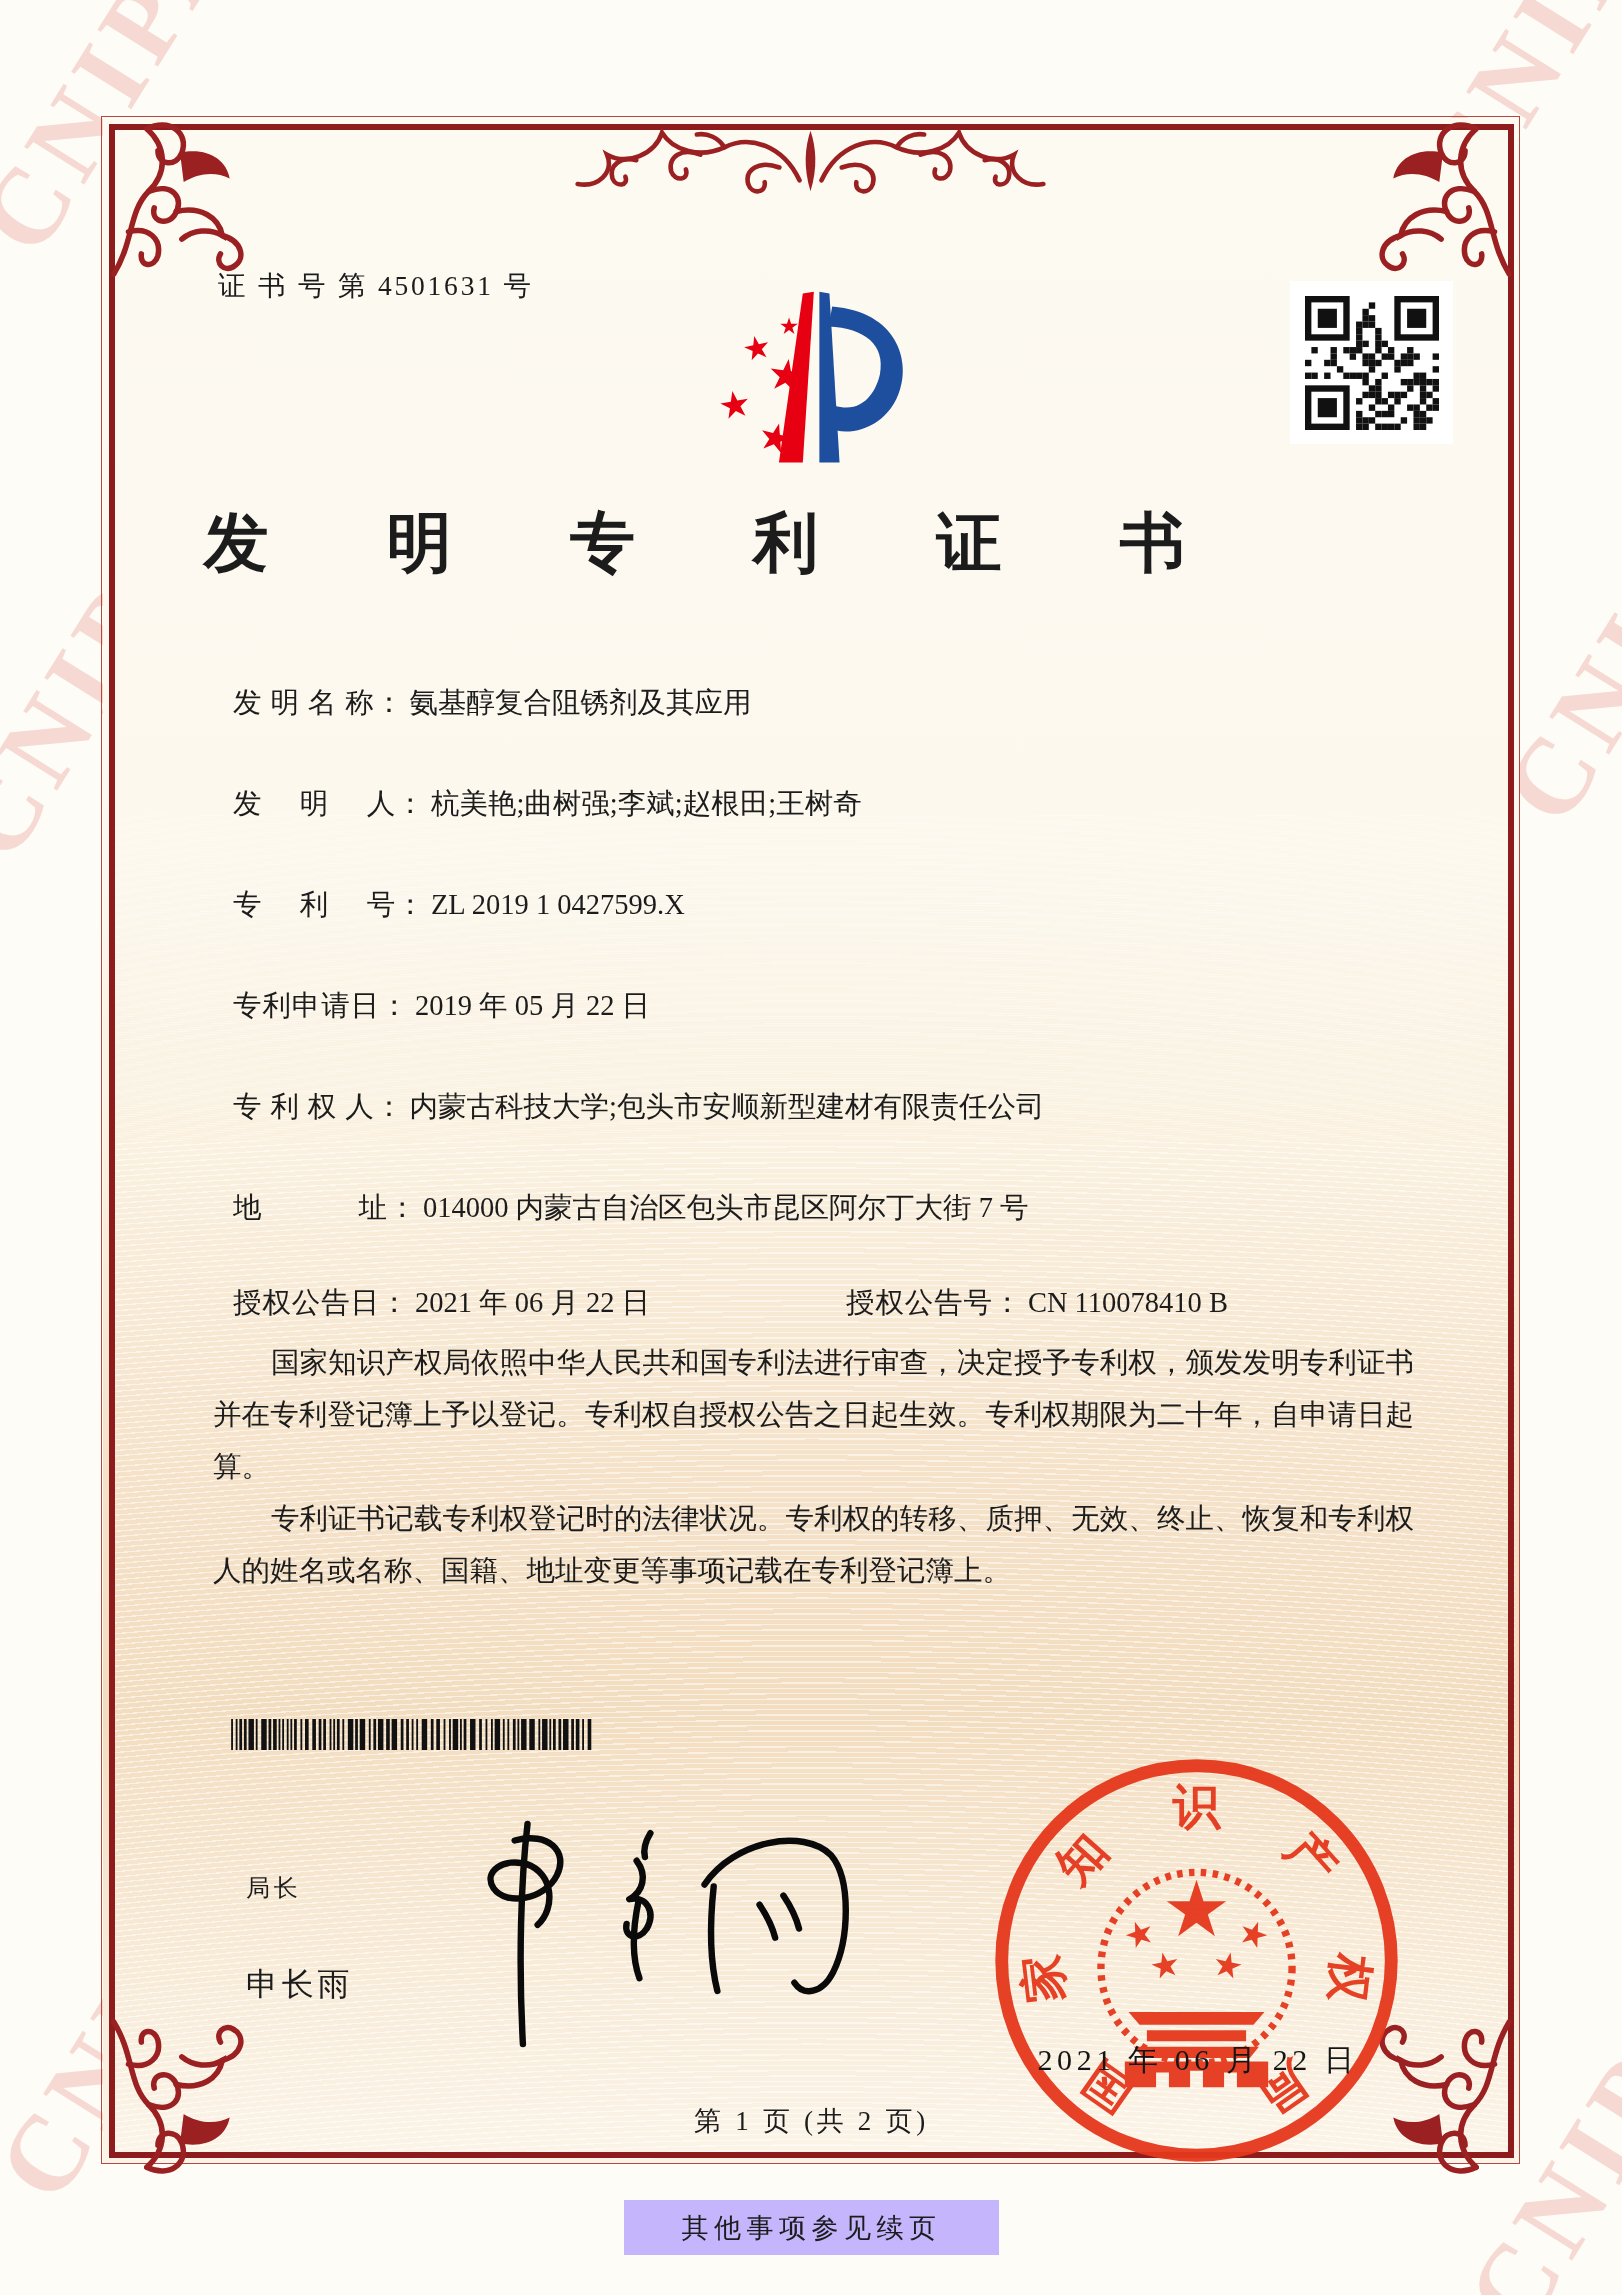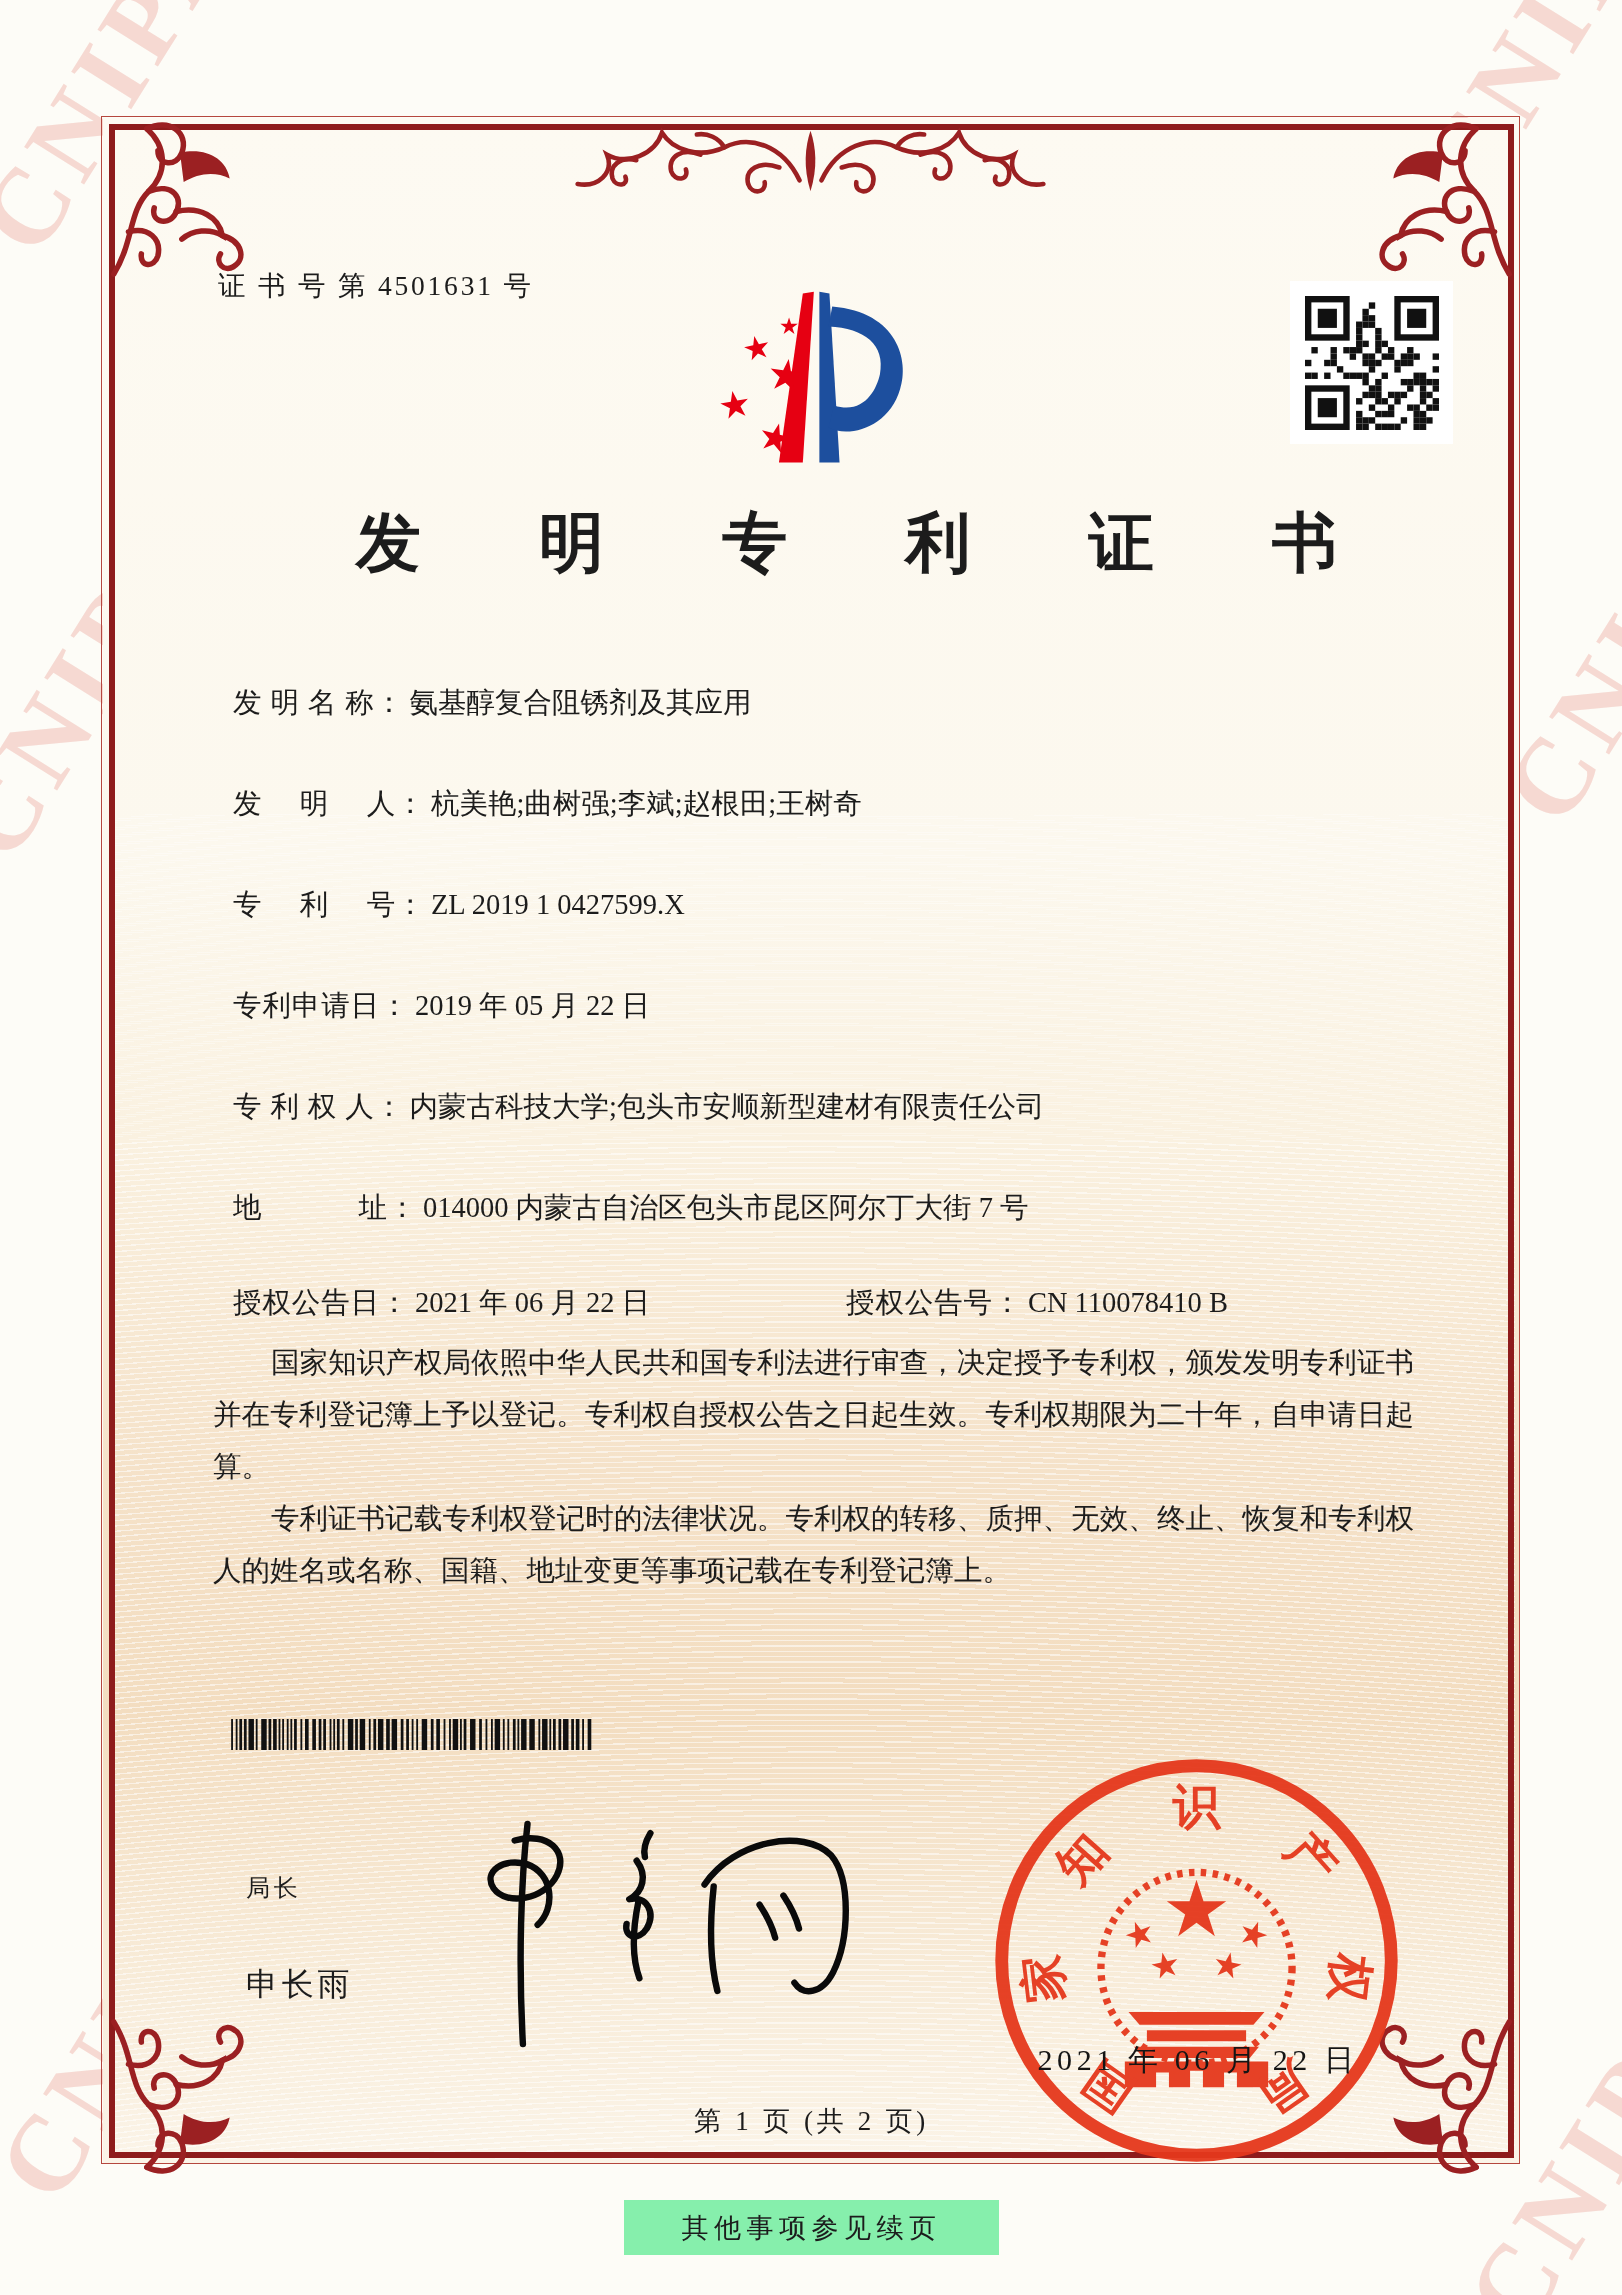--- a/index.html
+++ b/index.html
@@ -53,21 +53,21 @@
     position:absolute; left:218px; top:268px; font-size:27.5px;
     letter-spacing:2.8px; z-index:5;
   }
   .logo{position:absolute; left:700px; top:266px; z-index:5;}
   .qr-box{
     position:absolute; left:1290px; top:281px; width:163px; height:163px;
     background:#fff; z-index:5;
   }
   .qr-box svg{position:absolute; left:14.7px; top:14.7px;}
   .title{
-    position:absolute; left:0; width:1388px; top:499px; text-align:right;
+    position:absolute; left:0; width:1388px; top:499px; text-align:center;
     font-size:65px; font-weight:bold; letter-spacing:51px; text-indent:51px;
     z-index:5;
   }
   .row{
     position:absolute; left:225px; width:1194px; font-size:28.5px;
     white-space:nowrap; z-index:5;
   }
   .row .lab{letter-spacing:0.9px;margin-left:8px;}
   .row .val{margin-left:5.5px;}
   .pair2{position:absolute; left:613px; top:0;}
@@ -90,21 +90,21 @@
   .seal-date{
     position:absolute; left:987px; top:2040px; width:422px; text-align:center;
     font-size:30px; letter-spacing:4.6px; color:#151515; z-index:6;
   }
   .page-info{
     position:absolute; left:0; width:1623px; top:2103px; text-align:center;
     font-size:27px; letter-spacing:3.7px; z-index:5;
   }
   .note-box{
     position:absolute; left:624px; top:2200px; width:375px; height:55px;
-    background:#86efac; z-index:5; display:flex; align-items:center;
+    background:#c4b5fd; z-index:5; display:flex; align-items:center;
     justify-content:center;
   }
   .note-box span{font-size:27px; letter-spacing:5.5px;}
 </style>
 </head>
 <body>
 
 <div class="page">
 
   <div class="wm" style="left:-83px; top:18.4px;">CNIPA</div>

